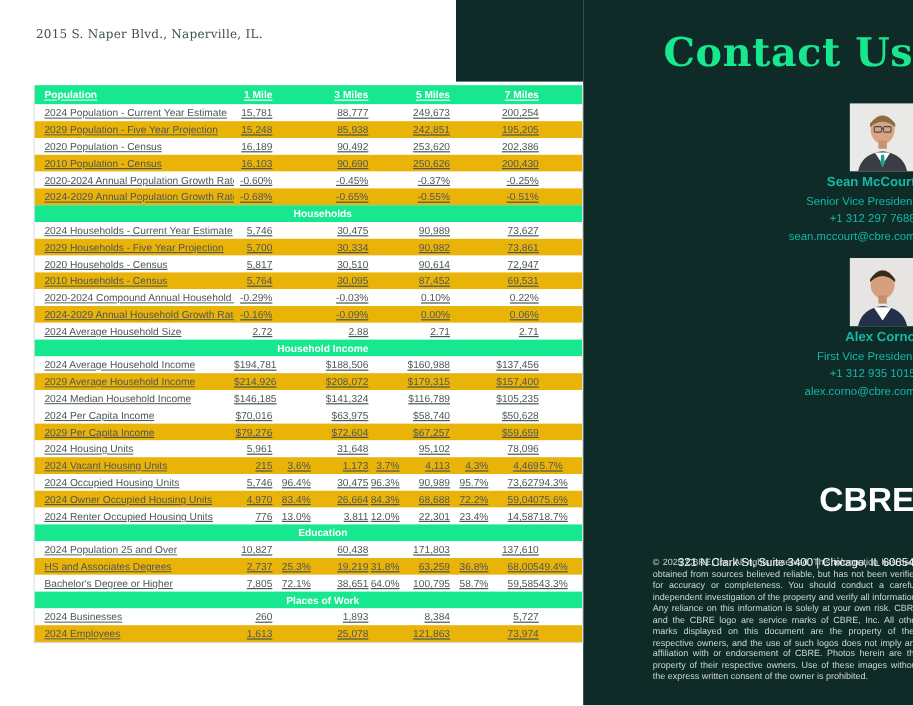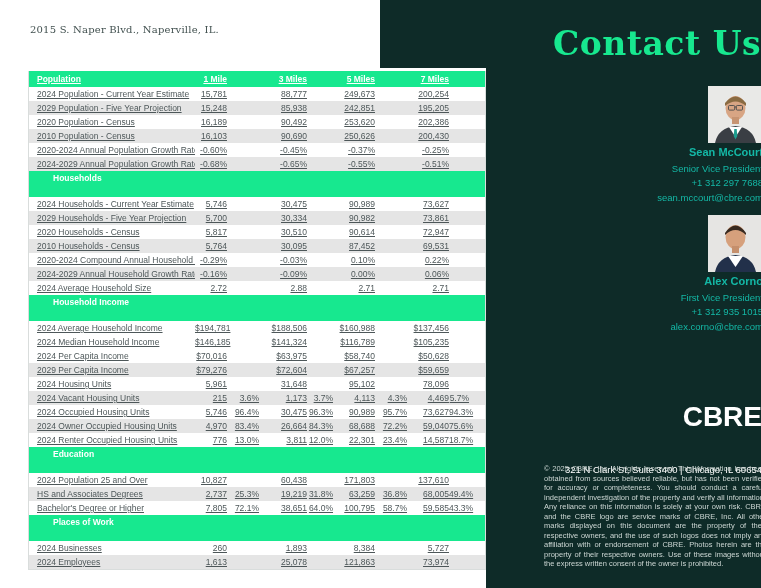--- a/index.html
+++ b/index.html
@@ -11,27 +11,27 @@
   .top-dark-block { position:absolute; left:380px; top:0; width:106px; height:68px; background:var(--dark,#0E2B28); }
 
   
   .page-title { position:absolute; left:30px; top:24px; font-family:"DejaVu Serif", serif;
                 font-size:10px; color:#41504f; letter-spacing:.2px; }
 
   
   .demo-table { position:absolute; left:28px; top:71px; width:458px; border:1px solid #d9dddc; border-top:none; }
   .t-row { display:grid; grid-template-columns:166px 32px 32px 48px 26px 42px 32px 42px 36px;
            height:14px; align-items:center; font-size:8.5px; color:#4d5759; background:#ffffff;text-decoration:underline; }
-  .t-row.alt { background:#e5e5e5; }
+  .t-row.alt { background:#eab308; }
   .t-row .t-label { padding-left:8px; white-space:nowrap; overflow:hidden; }
   .t-row .num { text-align:right; white-space:nowrap; }
   .t-row .num.last { padding-right:16px; }
   .t-head { background:var(--accent,#17E88F); color:#ffffff; font-weight:bold; height:16px; }
   .t-sec  { display:block; background:var(--accent,#17E88F); color:#ffffff; font-weight:bold;
-            height:26px; line-height:14px; font-size:8.5px; padding-left:24px; }
+            height:14px; line-height:14px; font-size:8.5px; padding-left:24px;text-align:center; }
 
   
   .contact-title { position:absolute; top:24px; right:34px; font-family:"DejaVu Serif", serif;
                    font-weight:600; font-size:33px; color:var(--accent,#17E88F); letter-spacing:.5px; }
   .headshot { position:absolute; right:32px; width:55px; height:57px; display:block; }
   .headshot.p1 { top:86px; }
   .headshot.p2 { top:215px; }
   .contact-block { position:absolute; right:32px; text-align:right; color:#14b8a6; }
   .contact-block.c1 { top:146px; }
   .contact-block.c2 { top:275px; }
@@ -257,20 +257,31 @@
         <div class="t-label">2024 Average Household Income</div>
         <div class="num">$194,781</div>
         <div class="num"></div>
         <div class="num">$188,506</div>
         <div class="num"></div>
         <div class="num">$160,988</div>
         <div class="num"></div>
         <div class="num">$137,456</div>
         <div class="num last"></div>
       </div>
+      <div class="t-row alt">
+        <div class="t-label">2029 Average Household Income</div>
+        <div class="num">$214,926</div>
+        <div class="num"></div>
+        <div class="num">$208,072</div>
+        <div class="num"></div>
+        <div class="num">$179,315</div>
+        <div class="num"></div>
+        <div class="num">$157,400</div>
+        <div class="num last"></div>
+      </div>
       <div class="t-row">
         <div class="t-label">2024 Median Household Income</div>
         <div class="num">$146,185</div>
         <div class="num"></div>
         <div class="num">$141,324</div>
         <div class="num"></div>
         <div class="num">$116,789</div>
         <div class="num"></div>
         <div class="num">$105,235</div>
         <div class="num last"></div>

